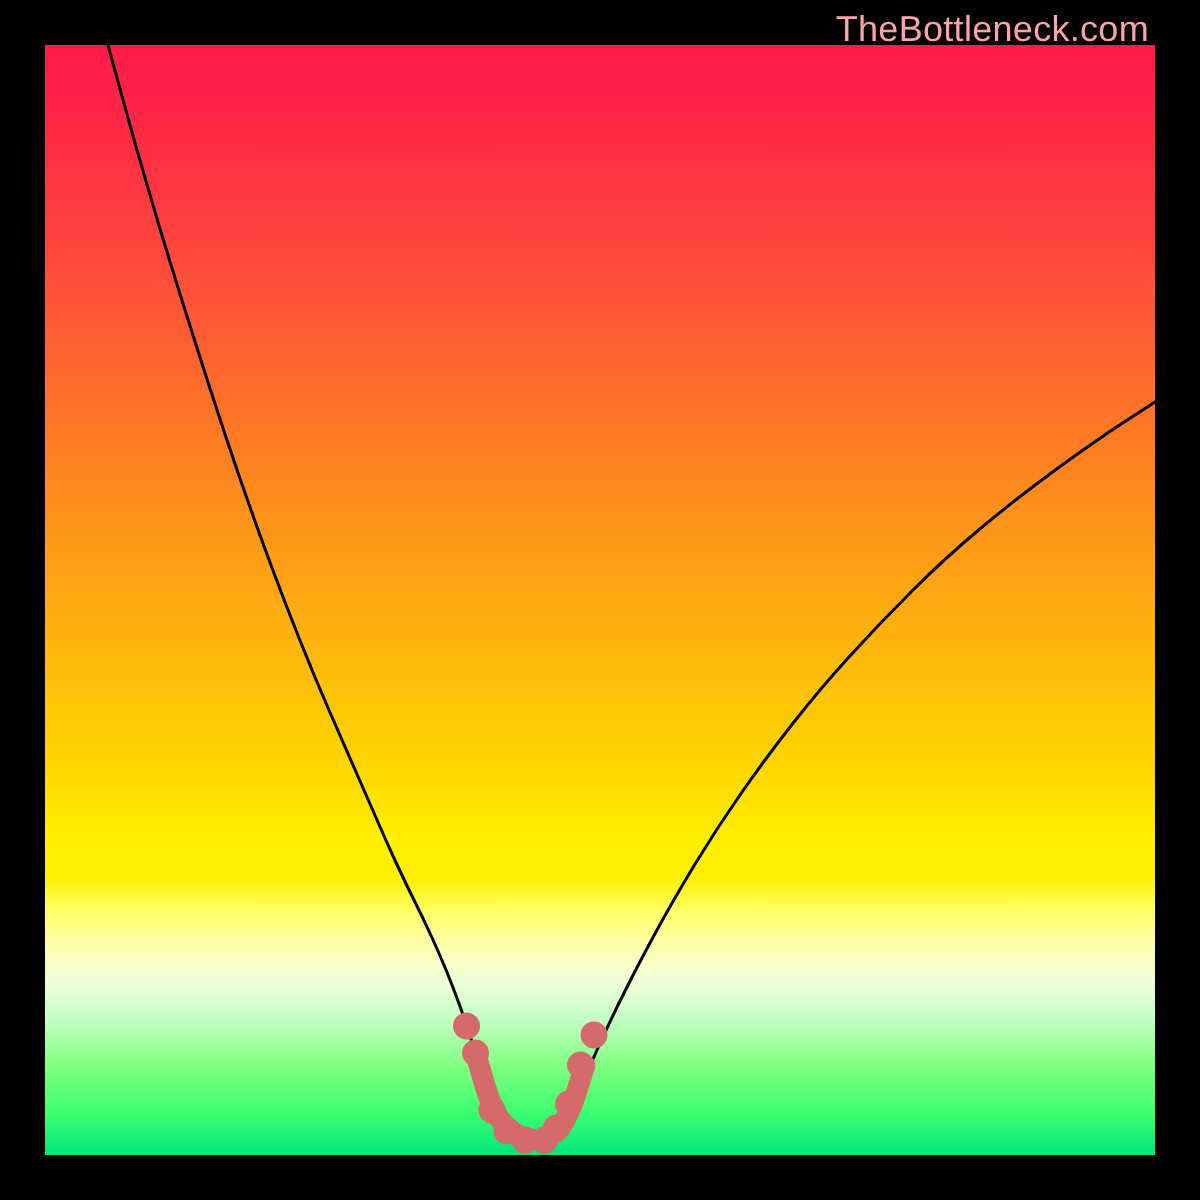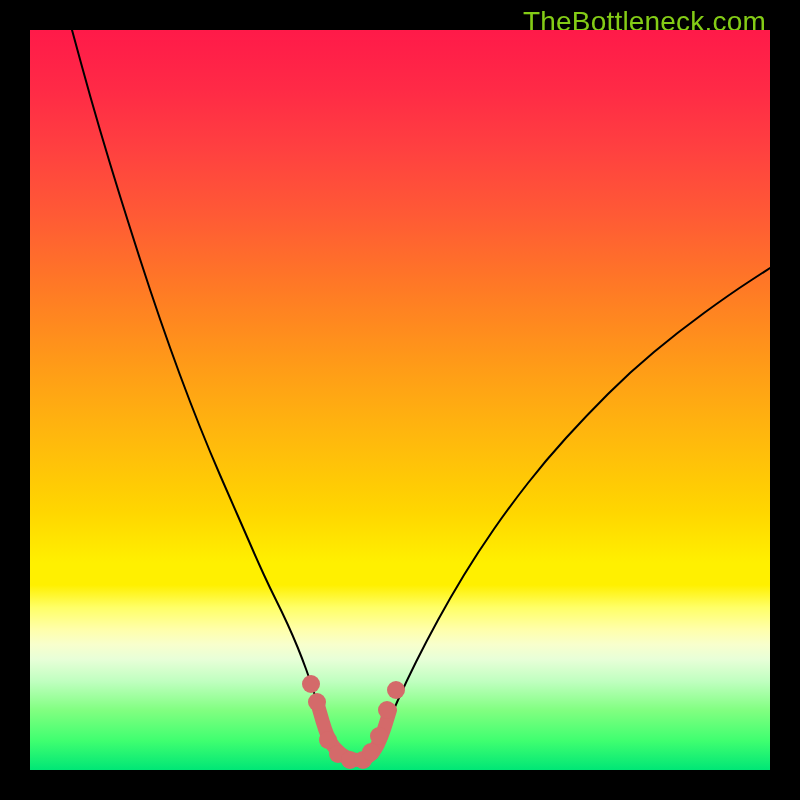--- a/index.html
+++ b/index.html
@@ -34,23 +34,23 @@
       #c0ffc0 88%,
       #80ff80 92%,
       #40ff70 96%,
       #00e676 100%);
   }
   .watermark {
     position: absolute;
     top: 6px;
     right: 34px;
     font-family: Arial, Helvetica, sans-serif;
-    font-size: 28px;
+    font-size: 24px;
     font-weight: 400;
-    color: #84cc16;
+    color: #fca5a5;
     letter-spacing: 0.2px;
   }
   svg.curves {
     position: absolute;
     left: 0;
     top: 0;
     width: 740px;
     height: 740px;
   }
   .curve-line {

